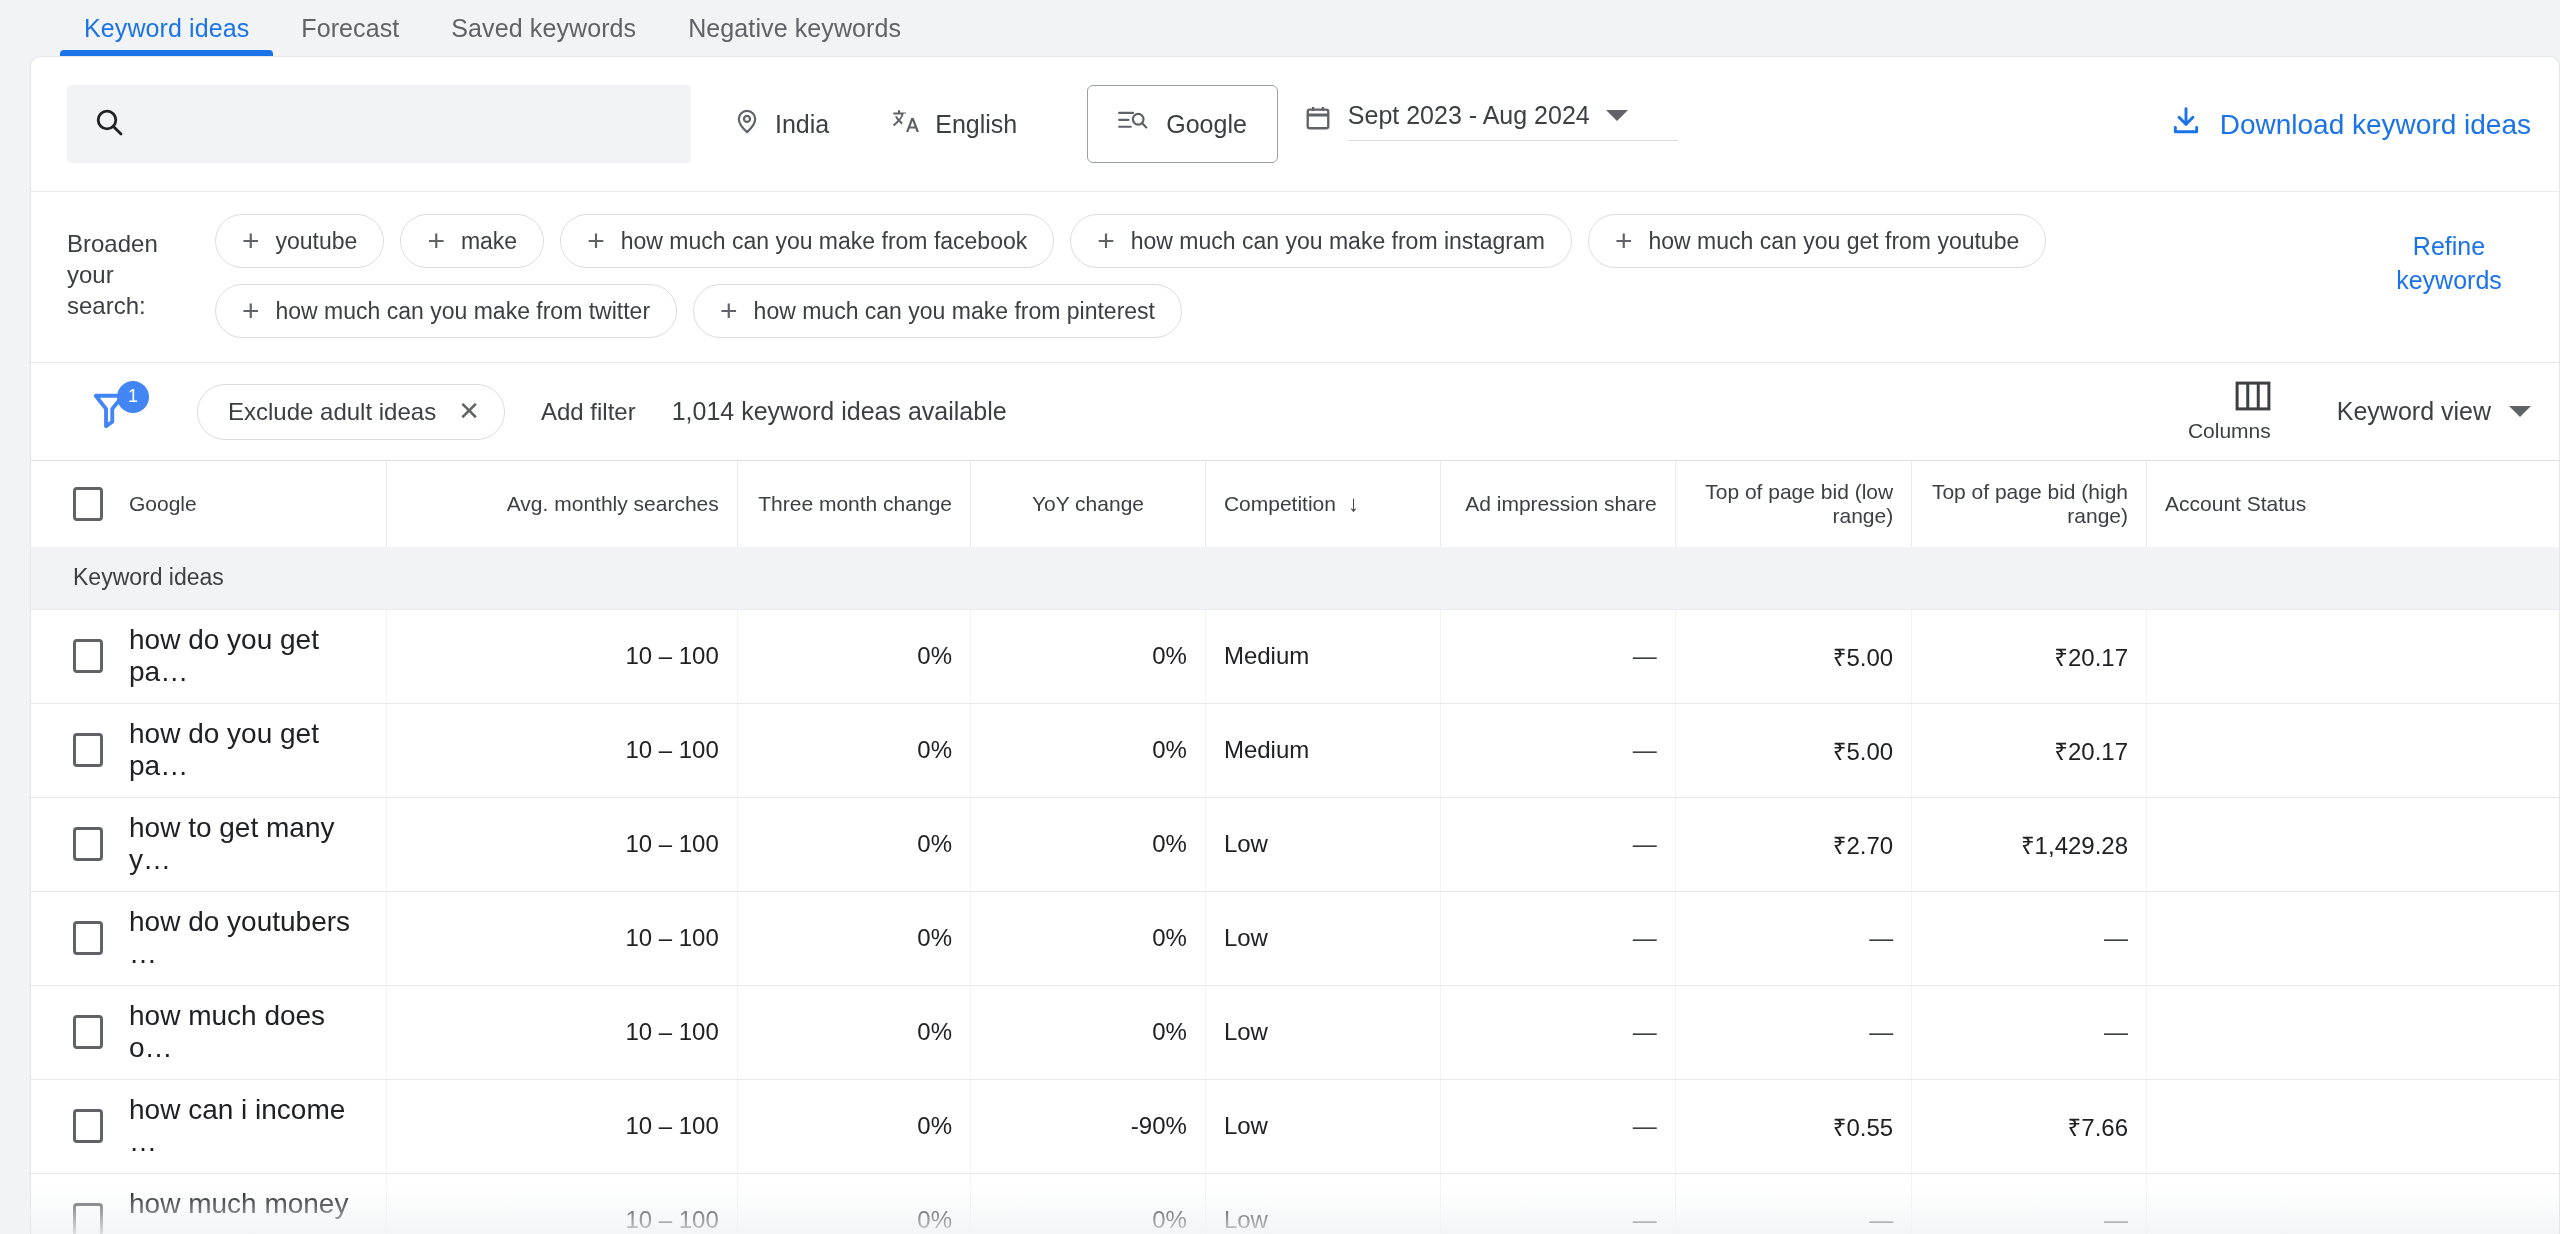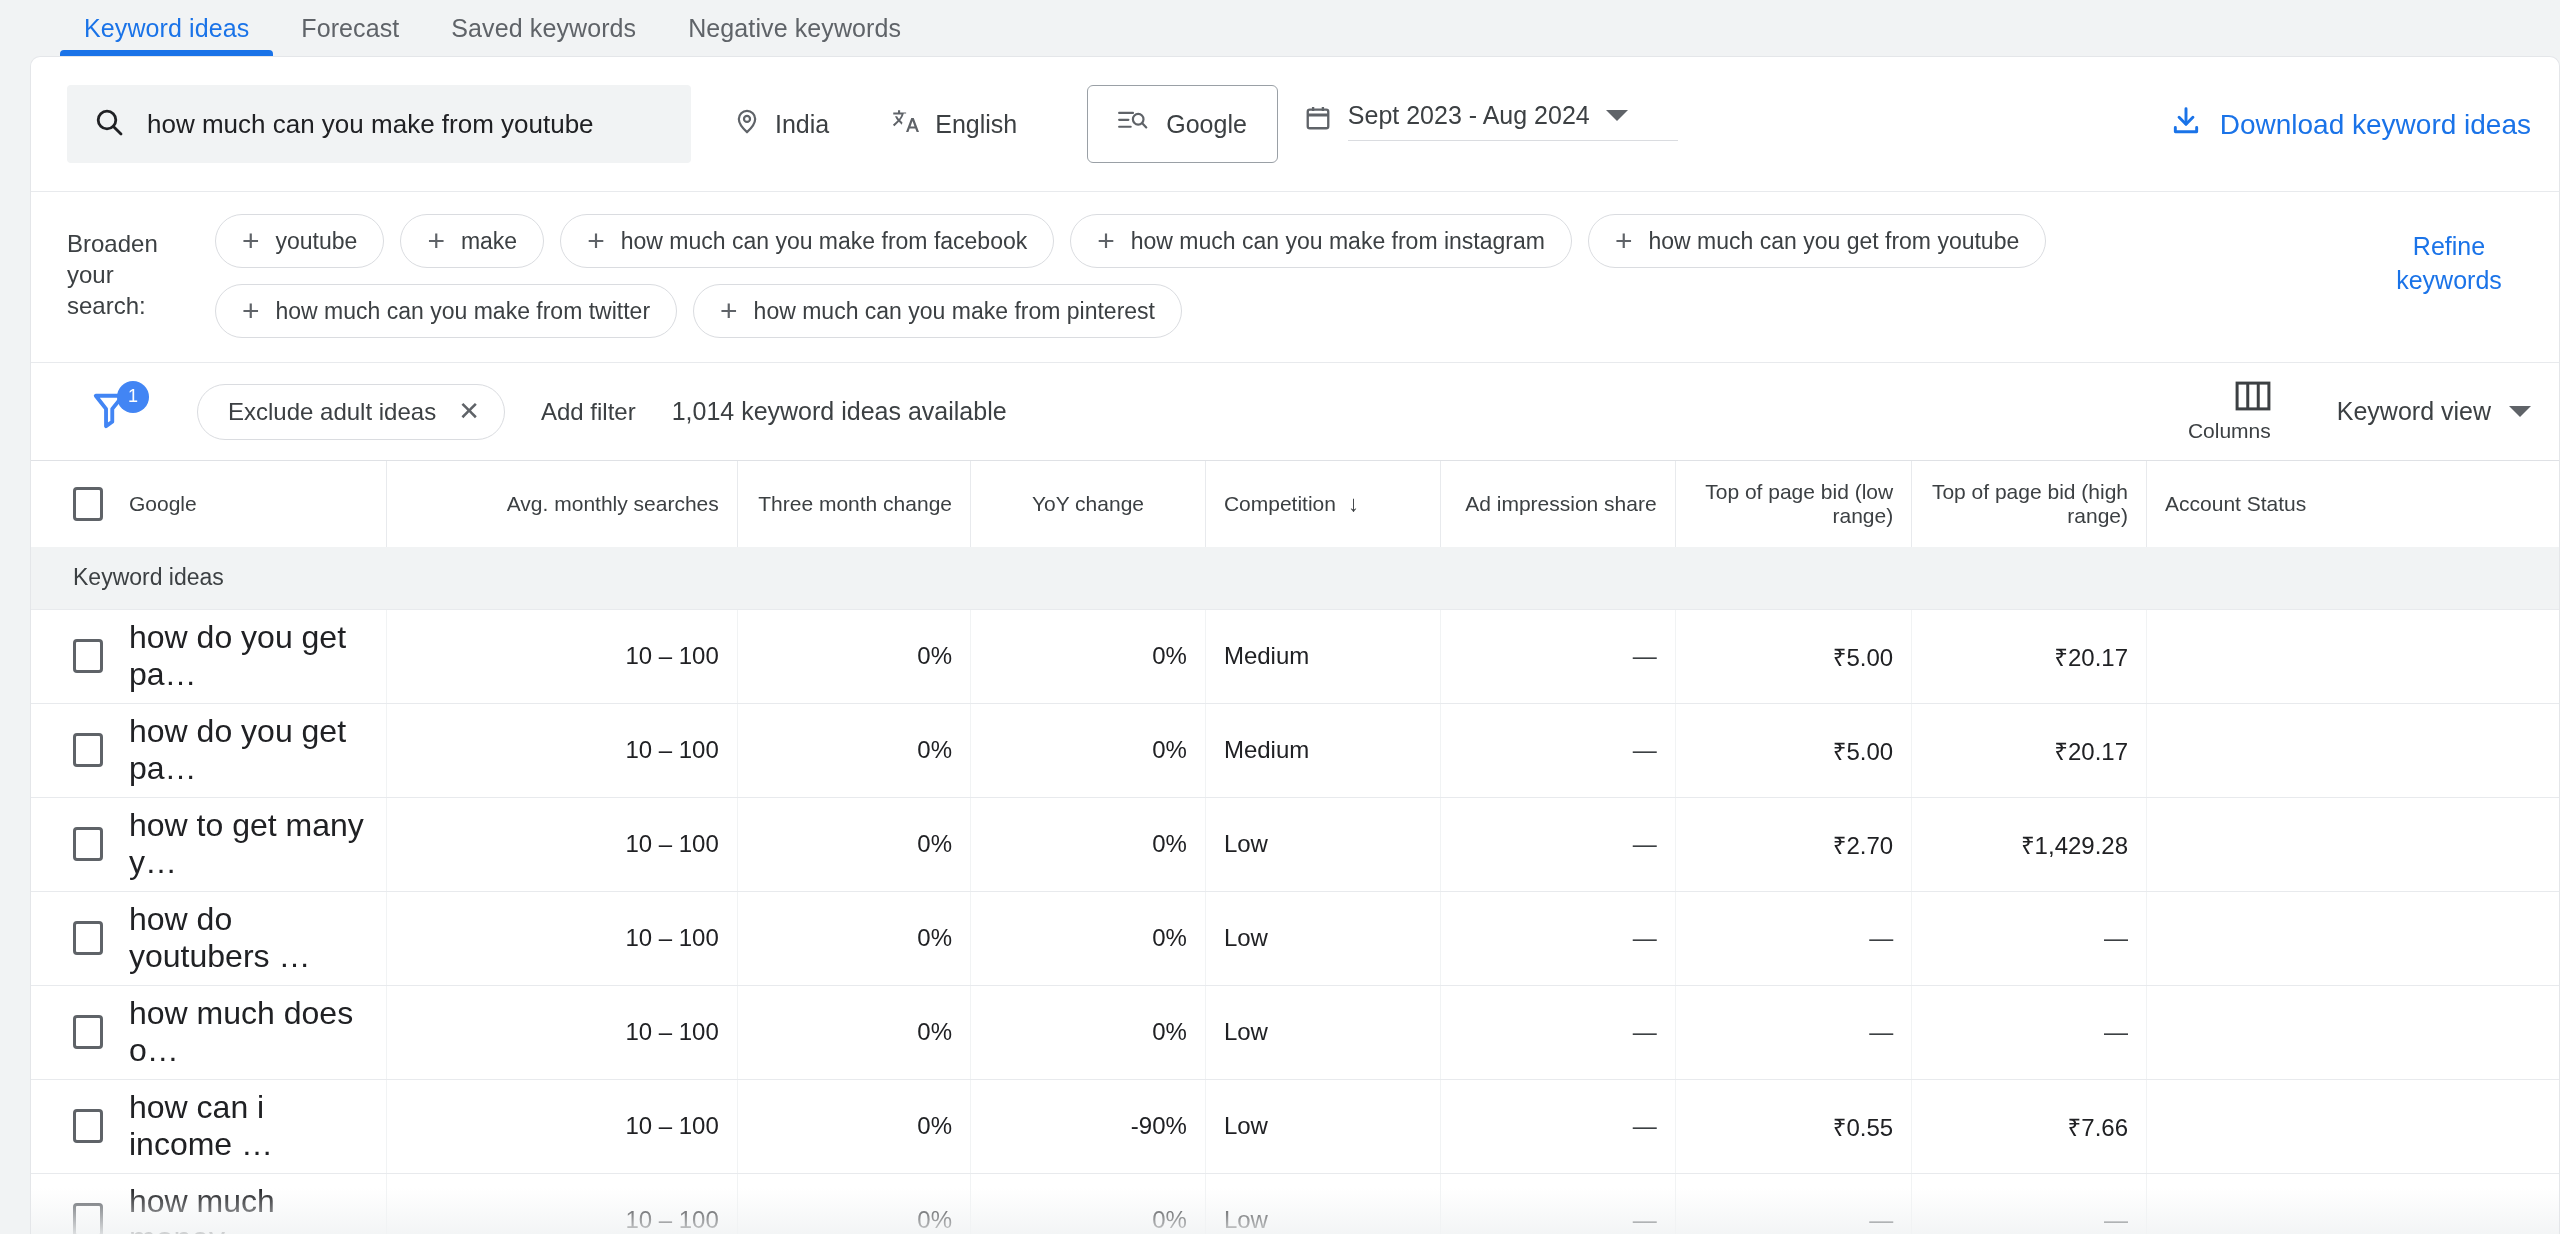--- a/index.html
+++ b/index.html
@@ -147,21 +147,21 @@
   tbody td {
     height: 94px; font-size: 24px; color: #202124;
     border-bottom: 1px solid #e8eaed; border-right: 1px solid #f1f3f4;
     padding: 0 18px; vertical-align: middle;
   }
   td.kw { padding-left: 0; }
   td.num { text-align: right; }
   td.txt { text-align: left; }
   td.last { border-right: none; }
   .kwcell { display: flex; align-items: center; gap: 26px; padding-left: 42px; }
-  .kwtext { color: #202124; font-size: 32px; }
+  .kwtext { color: #202124; font-size: 28px; }
   .dash { color: #3c4043; }
 
   .fadeout {
     position: absolute; left: 0; right: 0; bottom: 0; height: 46px;
     background: linear-gradient(to bottom, rgba(255,255,255,0), rgba(241,243,244,.85));
     pointer-events: none;
   }
 </style>
 </head>
 <body>
@@ -187,21 +187,20 @@
 
     <div class="searchrow">
 
       <div class="searchbox">
         <span>
           <svg width="32" height="32" viewBox="0 0 24 24" fill="none" stroke="#202124" stroke-width="2.1">
             <circle cx="10.5" cy="10.5" r="6.6"></circle>
               <line x1="15.3" y1="15.3" x2="21" y2="21" stroke-linecap="round"></line>
           </svg>
         </span>
-        <span class="val" title="Enter a keyword">how much can you make from youtube</span>
       </div>
 
       <div class="selector sel-geo">
         <span>
           <svg width="28" height="28" viewBox="0 0 24 24" fill="none" stroke="#5f6368" stroke-width="1.9">
             <path d="M12 21.5s7-6.2 7-11.2A7 7 0 0 0 5 10.3c0 5 7 11.2 7 11.2z"></path>
               <circle cx="12" cy="10.2" r="2.6"></circle>
           </svg>
         </span>
         <span>India</span>

